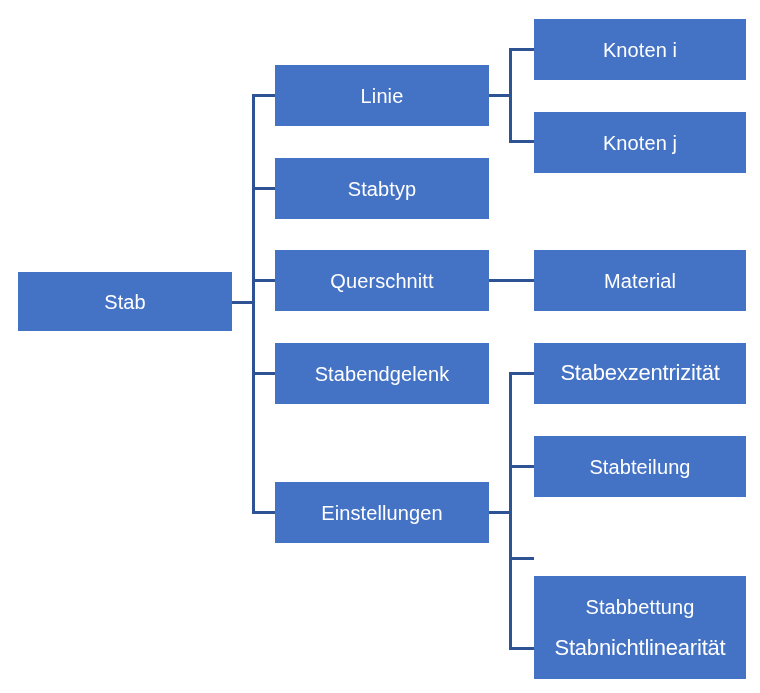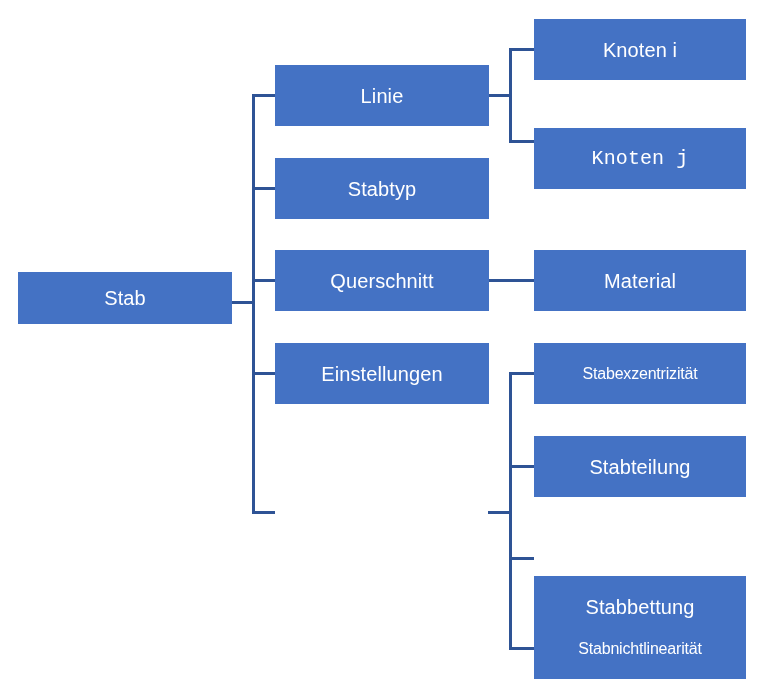--- a/index.html
+++ b/index.html
@@ -24,24 +24,24 @@
     justify-content: center;
     text-align: center;
     font-size: 20px;
     font-weight: 400;
     line-height: 1.1;
     letter-spacing: 0.1px;
     box-sizing: border-box;
     padding: 0 12px;
     white-space: nowrap;
   }
-  .node.root   { width: 214px; height: 52px; }
+  .node.root   { width: 214px; height: 59px; }
   .node.mid    { width: 214px; height: 61px; }
   .node.right  { width: 212px; height: 61px; }
-  .node.tight  { font-size: 16px; letter-spacing: -0.2px; }
+  .node.tight  { font-size: 22px; letter-spacing: -0.2px; }
   .conn {
     position: absolute;
     background: #2E5395;
   }
   .conn.h { height: 3px; }
   .conn.v { width: 3px; }
 </style>
 </head>
 <body>
 
@@ -68,24 +68,25 @@
   <div class="conn h" style="left:509px; top:372px; width:25px;"></div>
   <div class="conn h" style="left:509px; top:465px; width:25px;"></div>
   <div class="conn h" style="left:509px; top:557px; width:25px;"></div>
   <div class="conn h" style="left:509px; top:647px; width:25px;"></div>
 
   <div class="node root" style="left:18px; top:272px;">Stab</div>
 
   <div class="node mid" style="left:275px; top:65px;">Linie</div>
   <div class="node mid" style="left:275px; top:250px;">Querschnitt</div>
   <div class="node mid" style="left:275px; top:158px;">Stabtyp</div>
-  <div class="node mid" style="left:275px; top:343px;">Einstellungen</div>
+  <div class="node mid" style="left:275px; top:343px;">Stabendgelenk</div>
+  <div class="node mid" style="left:275px; top:482px;">Einstellungen</div>
 
   <div class="node right" style="left:534px; top:19px;">Knoten i</div>
-  <div class="node right" style="left:534px; top:128px;font-family:Liberation Mono, monospace;">Knoten j</div>
+  <div class="node right" style="left:534px; top:112px;">Knoten j</div>
 
   <div class="node right" style="left:534px; top:250px;">Material</div>
 
   <div class="node right tight" style="left:534px; top:343px;">Stabexzentrizität</div>
   <div class="node right" style="left:534px; top:436px;text-align:right;">Stabteilung</div>
   <div class="node right" style="left:534px; top:528px;margin-top:48px;">Stabbettung</div>
   <div class="node right tight" style="left:534px; top:618px;text-align:right;">Stabnichtlinearität</div>
 
 </div>
 

